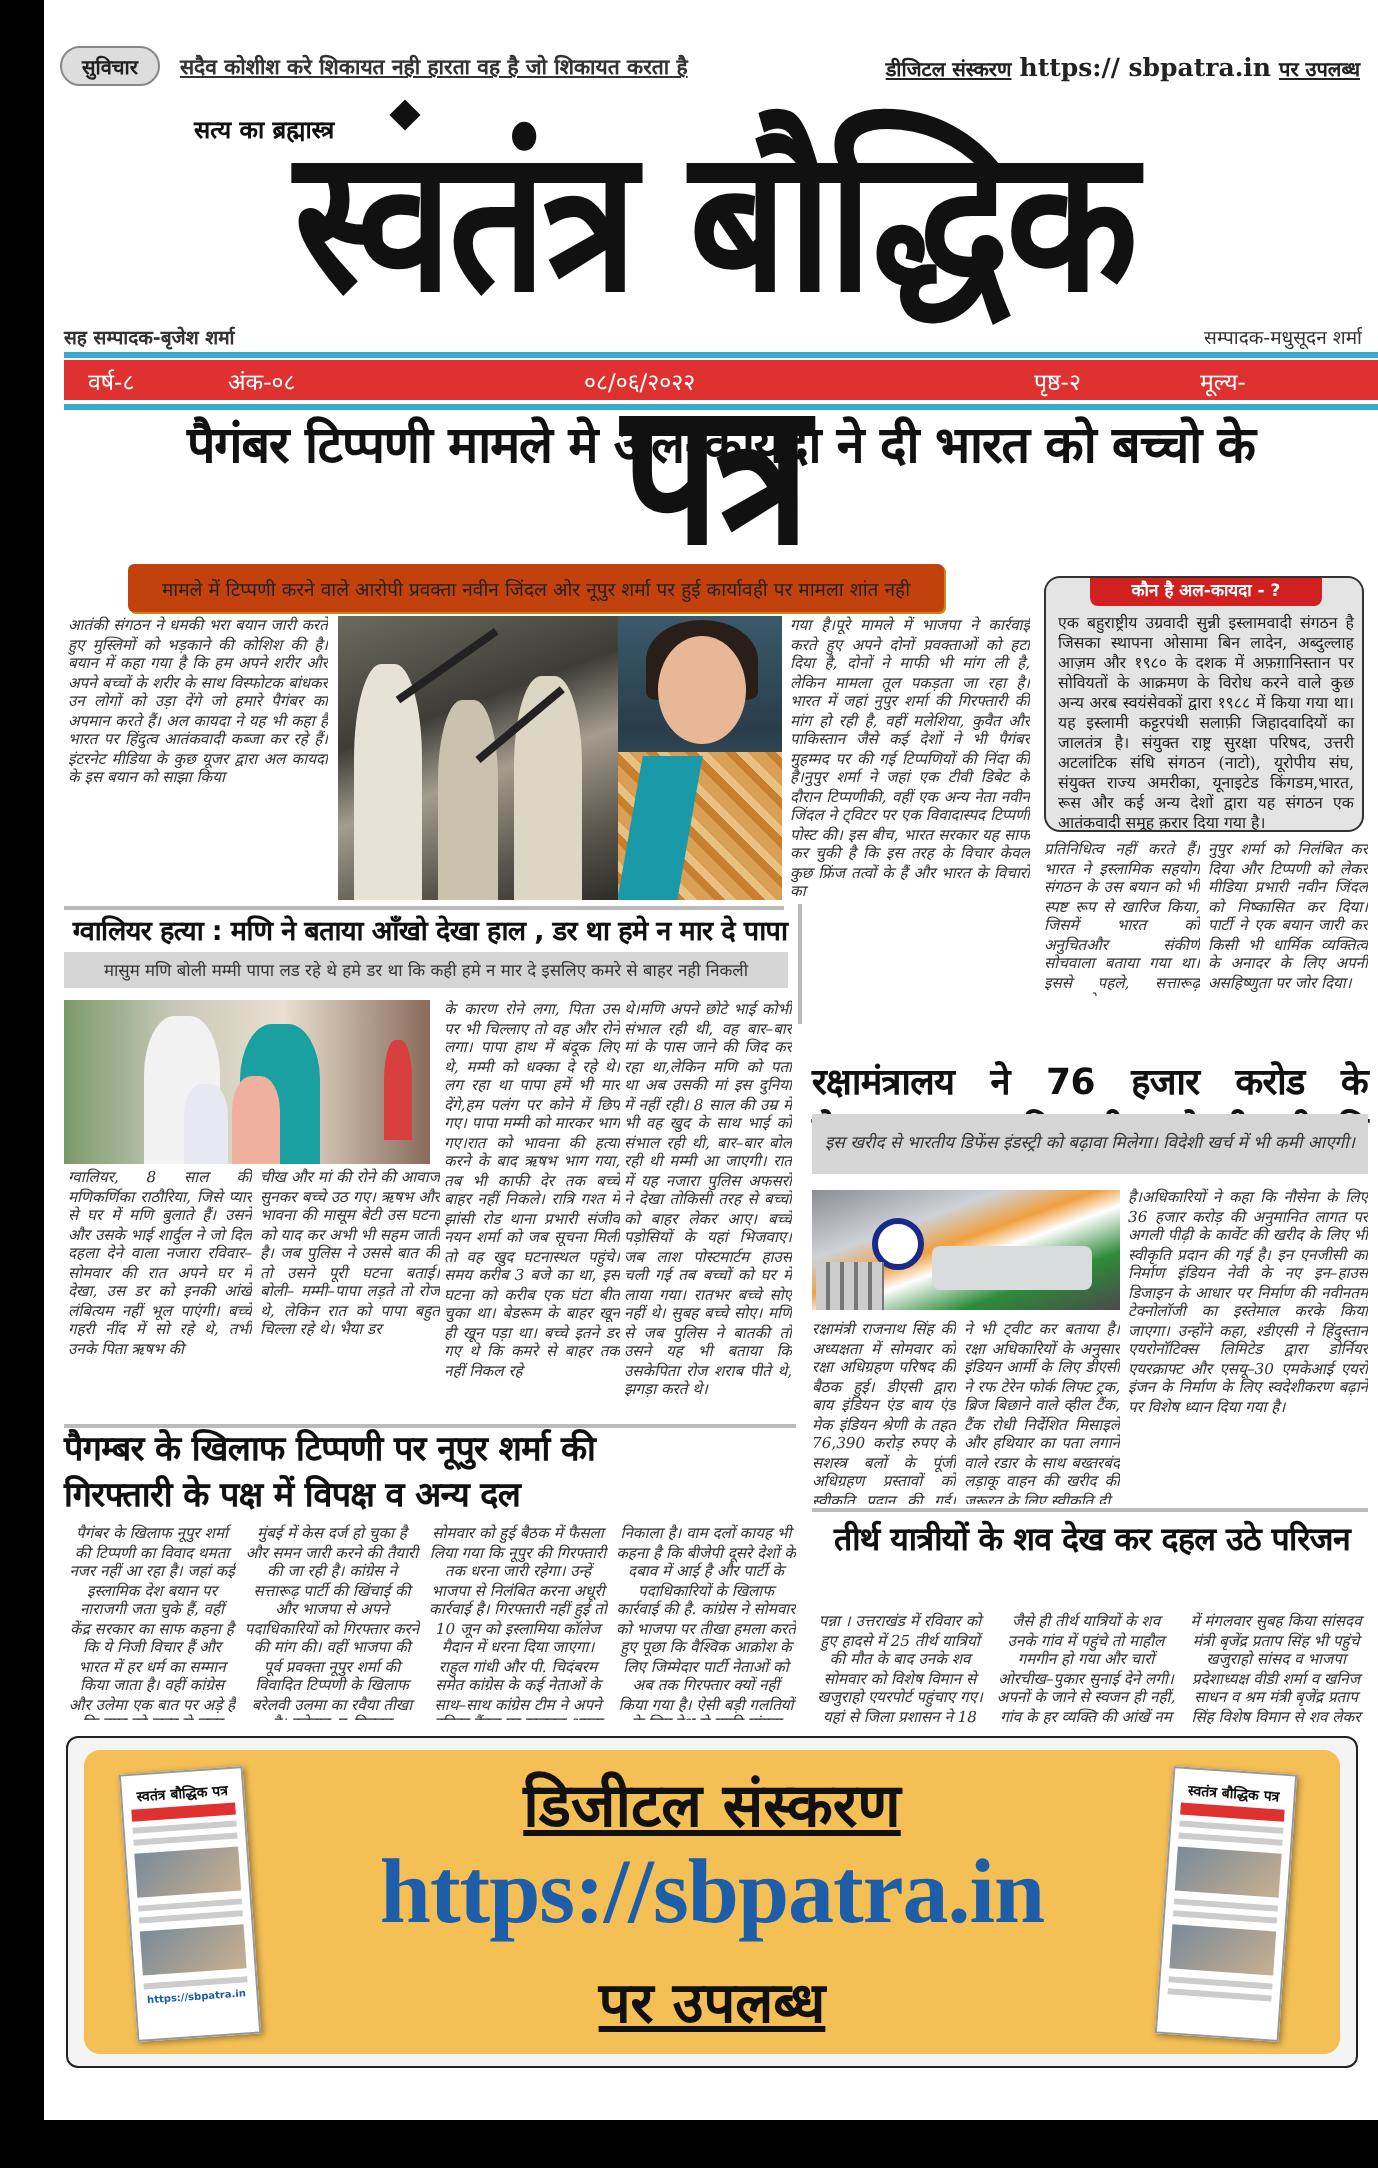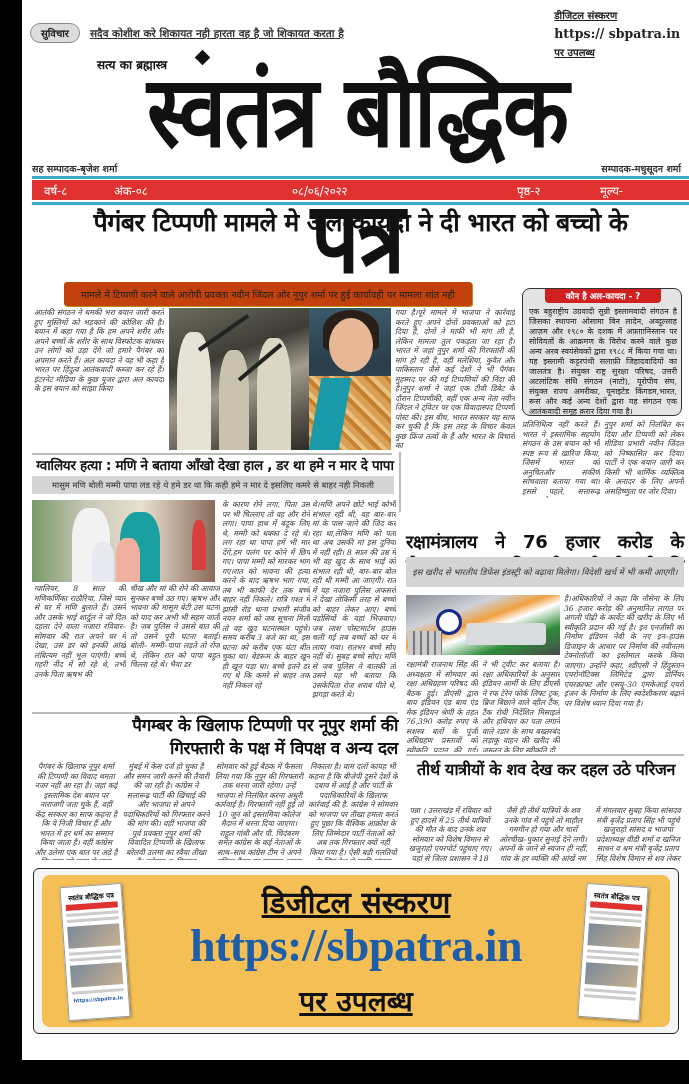--- a/index.html
+++ b/index.html
@@ -4,30 +4,30 @@
 <style>
   * { box-sizing: border-box; margin: 0; padding: 0; }
   html, body { width: 689px; height: 1084px; background: #000; overflow: hidden; }
   body { font-family: "DejaVu Sans", sans-serif; position: relative; }
   .page { position: absolute; left: 22px; top: 0; width: 667px; height: 1060px; background: #fff; overflow: hidden; }
 
   
   .topstrip { position: absolute; left: 8px; top: 22px; width: 650px; height: 22px; display: flex; align-items: center; font-size: 10.5px; font-weight: bold; color: #222; }
   .thought-badge { background: #ddd; border: 1px solid #888; border-radius: 10px; padding: 2px 10px; font-size: 10px; margin-right: 10px; }
   .thought-text { text-decoration: underline; color: #333; flex: 0 0 auto; }
-  .digital-strip { margin-left: auto; display: flex; align-items: baseline; gap: 4px; flex-direction: column; }
+  .digital-strip { margin-left: auto; display: flex; align-items: baseline; gap: 4px; }
   .digital-strip .u { text-decoration: underline; font-size: 10px; }
   .digital-strip .url { font-family: "DejaVu Serif", serif; font-size: 12.5px; font-weight: bold; }
 
   
   .tagline { position: absolute; left: 75px; top: 56px; font-size: 12px; font-weight: bold; color: #111; }
   .tag-diamond { position: absolute; left: 175px; top: 52px; width: 11px; height: 11px; background: #111; transform: rotate(45deg); }
   .masthead { position: absolute; left: 75px; top: 56px; width: 520px; height: 110px; font-size: 86px; font-weight: 900; letter-spacing: -2px; line-height: 110px; color: #111; text-align: center; transform: scaleY(1.15); font-family: "DejaVu Sans", sans-serif; }
   .coeditor { position: absolute; left: 10px; top: 162px; font-size: 9.5px; font-weight: bold; color: #333; }
-  .editor { position: absolute; right: 8px; top: 162px; font-size: 9.5px; font-weight: bold; color: #333; }
+  .editor { position: absolute; right: 8px; top: 162px; font-size: 9.5px; font-weight: normal; color: #333; }
   .blueline { position: absolute; left: 10px; width: 657px; height: 3px; background: #39a9cc; }
 
   
   .infobar { position: absolute; left: 10px; top: 180px; width: 657px; height: 20px; background: #e03131; color: #fff; font-size: 11.5px; display: flex; align-items: center; }
   .infobar span { position: absolute; }
 
   
   .main-headline { position: absolute; left: 10px; top: 204px; width: 657px; text-align: center; font-size: 25px; font-weight: 900; line-height: 38px; color: #111; letter-spacing: -0.5px; }
   .sub-banner { position: absolute; left: 42px; top: 282px; width: 408px; height: 24px; background: #c2410c; border-radius: 3px; font-size: 9.5px; color: #222; display: flex; align-items: center; justify-content: center; box-shadow: 1px 1px 0 #c58b10; }
 
@@ -160,21 +160,21 @@
   <div class="photo ph-defense" style="left:384px; width:154px;">
     <div class="chakra"></div>
     <div class="tank"></div>
       <div class="shells"></div>
   </div>
   <div class="col" style="left:384px; top:660px; width:72px; height:92px;">रक्षामंत्री राजनाथ सिंह की अध्यक्षता में सोमवार को रक्षा अधिग्रहण परिषद की बैठक हुई। डीएसी द्वारा बाय इंडियन एंड बाय एंड मेक इंडियन श्रेणी के तहत 76,390 करोड़ रुपए के सशस्त्र बलों के पूंजी अधिग्रहण प्रस्तावों को स्वीकृति प्रदान की गई। रक्षा अधिकारियों ने यह जानकारी दी है। वहीं रक्षामंत्री</div>
   <div class="col" style="left:460px; top:660px; width:78px; height:92px;">ने भी ट्वीट कर बताया है। रक्षा अधिकारियों के अनुसार इंडियन आर्मी के लिए डीएसी ने रफ टेरेन फोर्क लिफ्ट ट्रक, ब्रिज बिछाने वाले व्हील टैंक, टैंक रोधी निर्देशित मिसाइलें और हथियार का पता लगाने वाले रडार के साथ बख्तरबंद लड़ाकू वाहन की खरीद की जरूरत के लिए स्वीकृति दी</div>
   <div class="col" style="left:542px; top:594px; width:120px; height:158px;">है।अधिकारियों ने कहा कि नौसेना के लिए 36 हजार करोड़ की अनुमानित लागत पर अगली पीढ़ी के कार्वेट की खरीद के लिए भी स्वीकृति प्रदान की गई है। इन एनजीसी का निर्माण इंडियन नेवी के नए इन–हाउस डिजाइन के आधार पर निर्माण की नवीनतम टेक्नोलॉजी का इस्तेमाल करके किया जाएगा। उन्होंने कहा, श्डीएसी ने हिंदुस्तान एयरोनॉटिक्स लिमिटेड द्वारा डोर्नियर एयरक्राफ्ट और एसयू–30 एमकेआई एयरो इंजन के निर्माण के लिए स्वदेशीकरण बढ़ाने पर विशेष ध्यान दिया गया है।</div>
 
   <div class="hrule" style="left:10px; top:712px; width:366px;"></div>
-  <div class="h2" style="left:10px; top:714px; width:366px; font-size:17px; line-height:23px; text-align:right;">
+  <div class="h2" style="left:10px; top:714px; width:366px; font-size:17px; line-height:23px; text-align:left;">
     <div>पैगम्बर के खिलाफ टिप्पणी पर नूपुर शर्मा की</div>
     <div>गिरफ्तारी के पक्ष में विपक्ष व अन्य दल</div>
   </div>
   <div class="col center" style="left:12px; top:762px; width:84px; height:98px;">पैगंबर के खिलाफ नूपुर शर्मा की टिप्पणी का विवाद थमता नजर नहीं आ रहा है। जहां कई इस्लामिक देश बयान पर नाराजगी जता चुके हैं, वहीं केंद्र सरकार का साफ कहना है कि ये निजी विचार हैं और भारत में हर धर्म का सम्मान किया जाता है। वहीं कांग्रेस और उलेमा एक बात पर अड़े हैं कि नुपुर को जल्द से जल्द गिरफ्तार किया जाना चाहिए। नुपुर शर्मा के खिलाफ</div>
   <div class="col center" style="left:100px; top:762px; width:88px; height:98px;">मुंबई में केस दर्ज हो चुका है और समन जारी करने की तैयारी की जा रही है। कांग्रेस ने सत्तारूढ़ पार्टी की खिंचाई की और भाजपा से अपने पदाधिकारियों को गिरफ्तार करने की मांग की। वहीं भाजपा की पूर्व प्रवक्ता नूपुर शर्मा की विवादित टिप्पणी के खिलाफ बरेलवी उलमा का रवैया तीखा है। इत्तेहाद–ए–मिल्लत परिषद(आईएमसी) की</div>
   <div class="col center" style="left:192px; top:762px; width:90px; height:98px;">सोमवार को हुई बैठक में फैसला लिया गया कि नूपुर की गिरफ्तारी तक धरना जारी रहेगा। उन्हें भाजपा से निलंबित करना अधूरी कार्रवाई है। गिरफ्तारी नहीं हुई तो 10 जून को इस्लामिया कॉलेज मैदान में धरना दिया जाएगा।राहुल गांधी और पी. चिदंबरम समेत कांग्रेस के कई नेताओं के साथ–साथ कांग्रेस टीम ने अपने ट्विटर हैंडल पर खुलकर अपना गुस्साप</div>
   <div class="col center" style="left:286px; top:762px; width:90px; height:98px;">निकाला है। वाम दलों कायह भी कहना है कि बीजेपी दूसरे देशों के दबाव में आई है और पार्टी के पदाधिकारियों के खिलाफ कार्रवाई की है. कांग्रेस ने सोमवार को भाजपा पर तीखा हमला करते हुए पूछा कि वैश्विक आक्रोश के लिए जिम्मेदार पार्टी नेताओं को अब तक गिरफ्तार क्यों नहीं किया गया है। ऐसी बड़ी गलतियों के लिए देश से माफी मांगना अस्वीकार्य है।</div>
 
   <div class="hrule" style="left:384px; top:754px; width:278px;"></div>
   <div class="h2" style="left:384px; top:758px; width:280px; font-size:16px; text-align:center;">तीर्थ यात्रीयों के शव देख कर दहल उठे परिजन</div>

